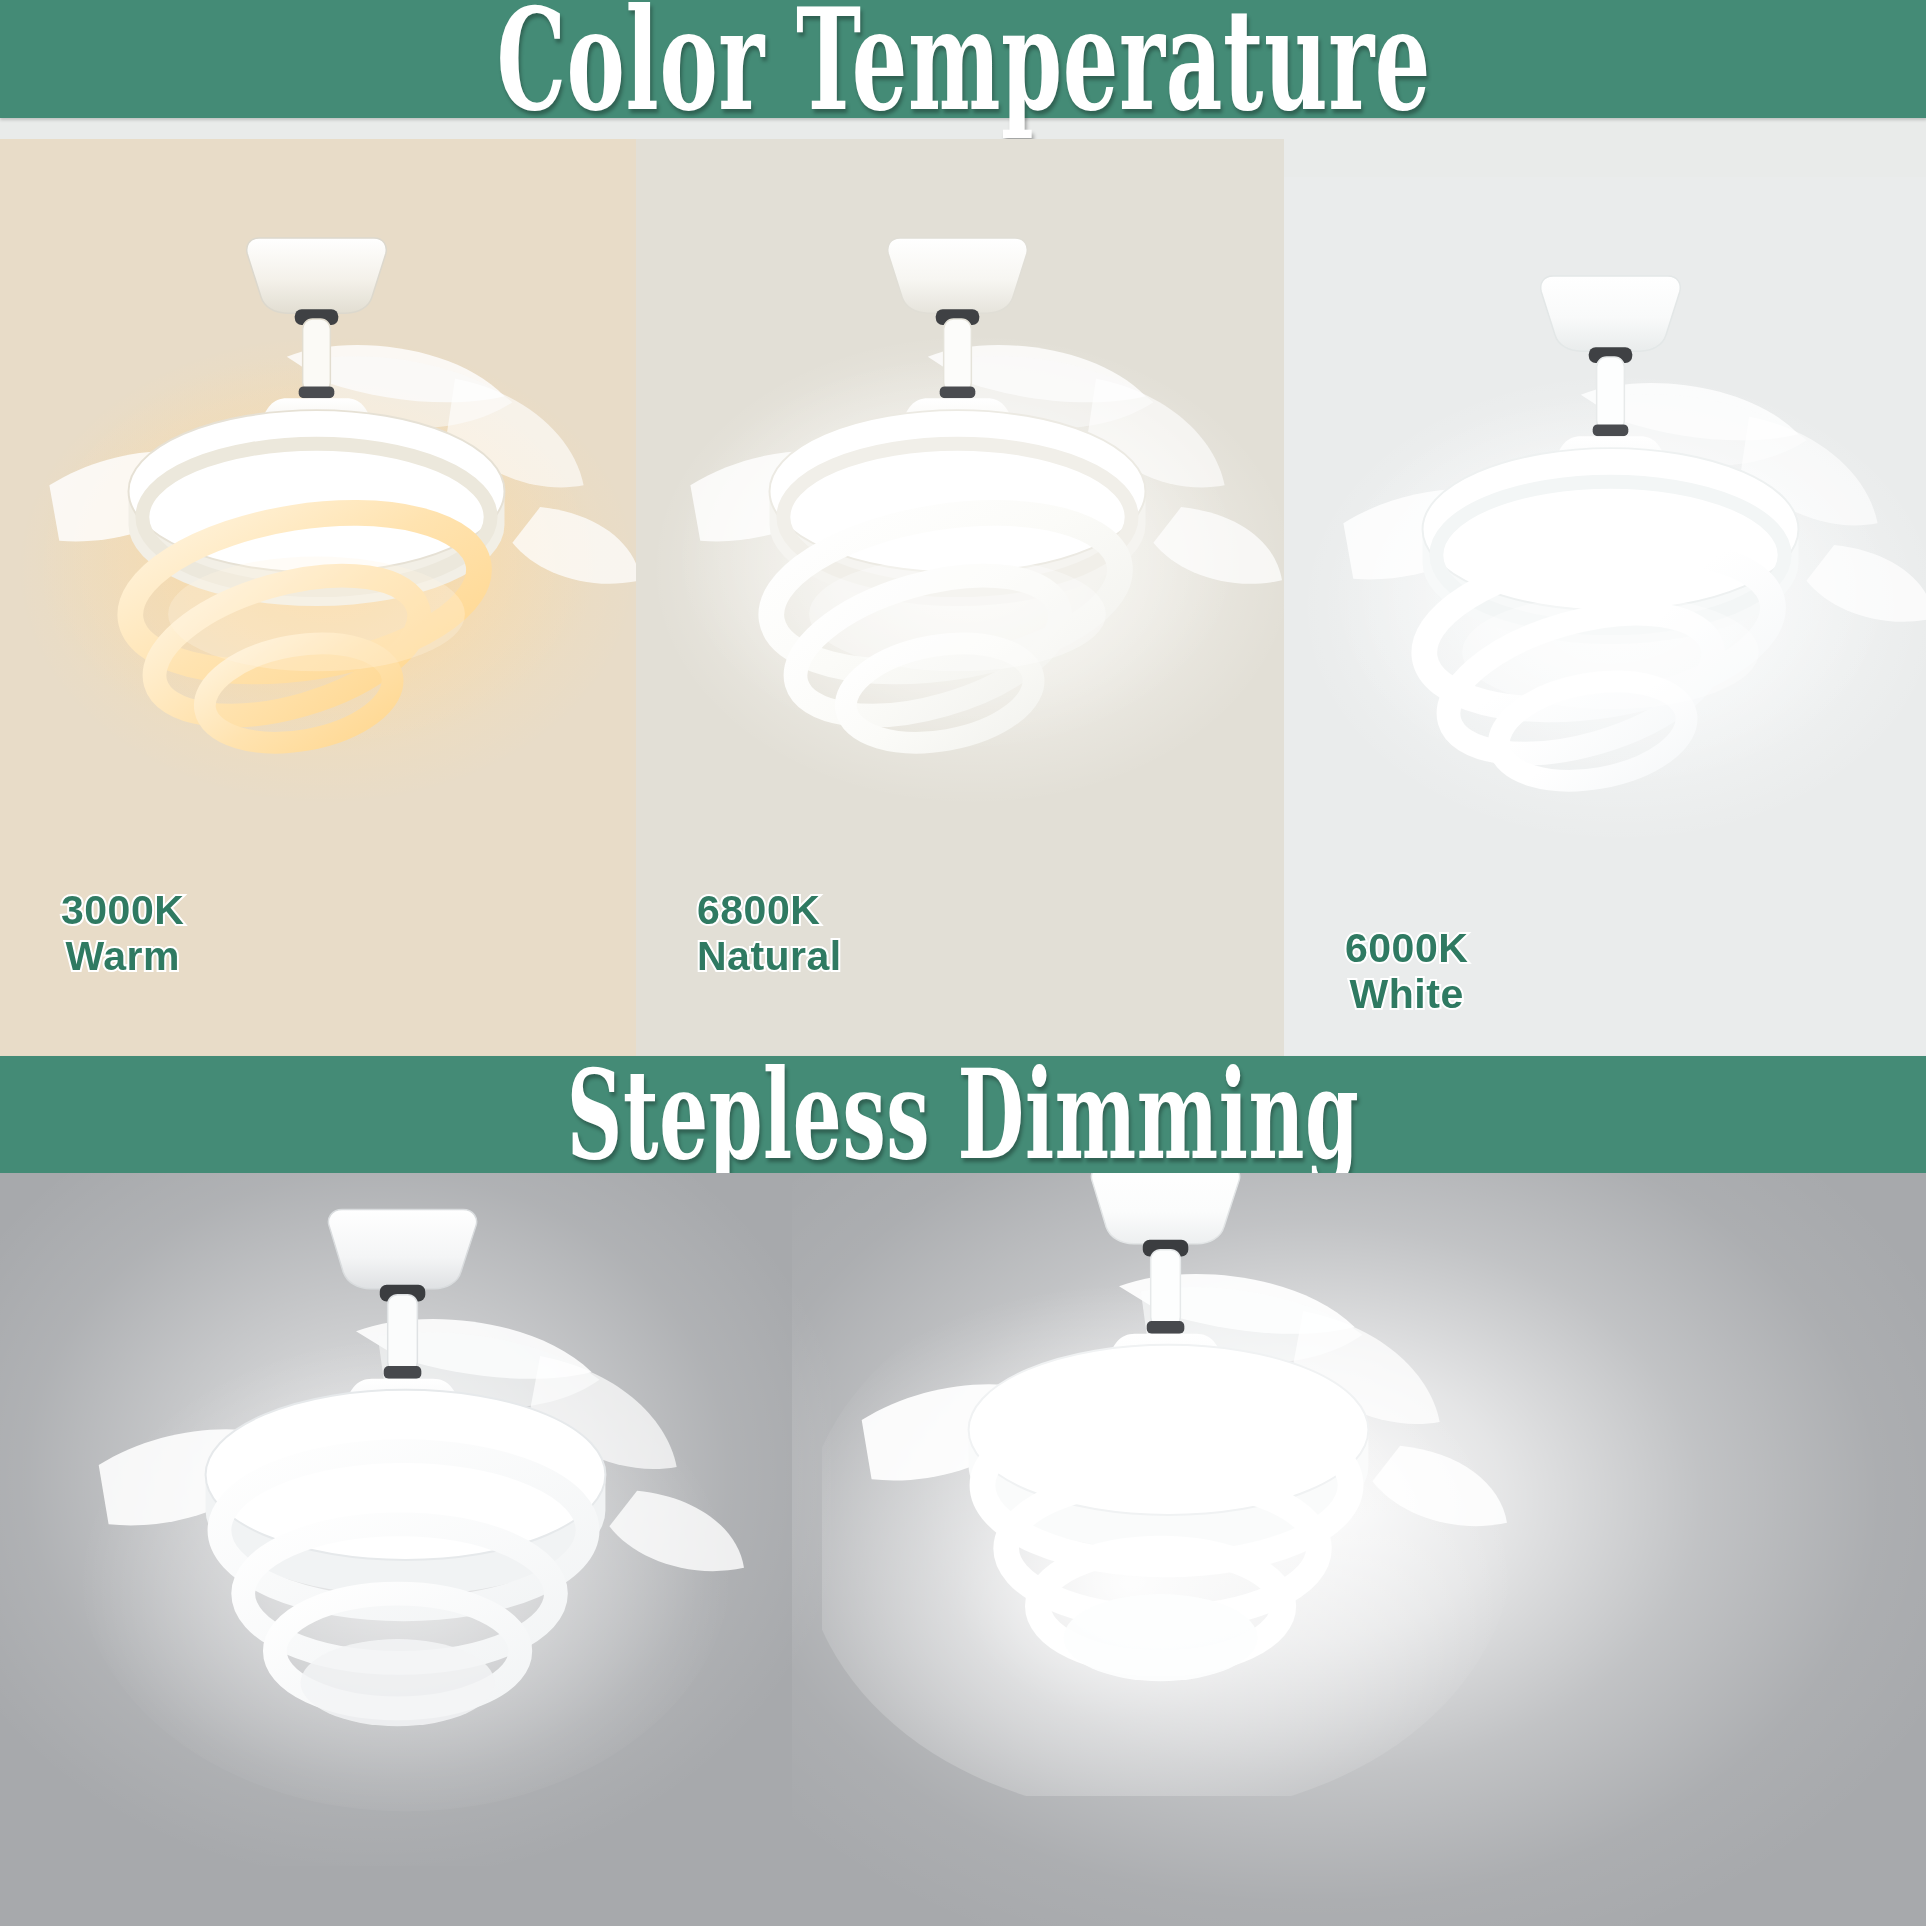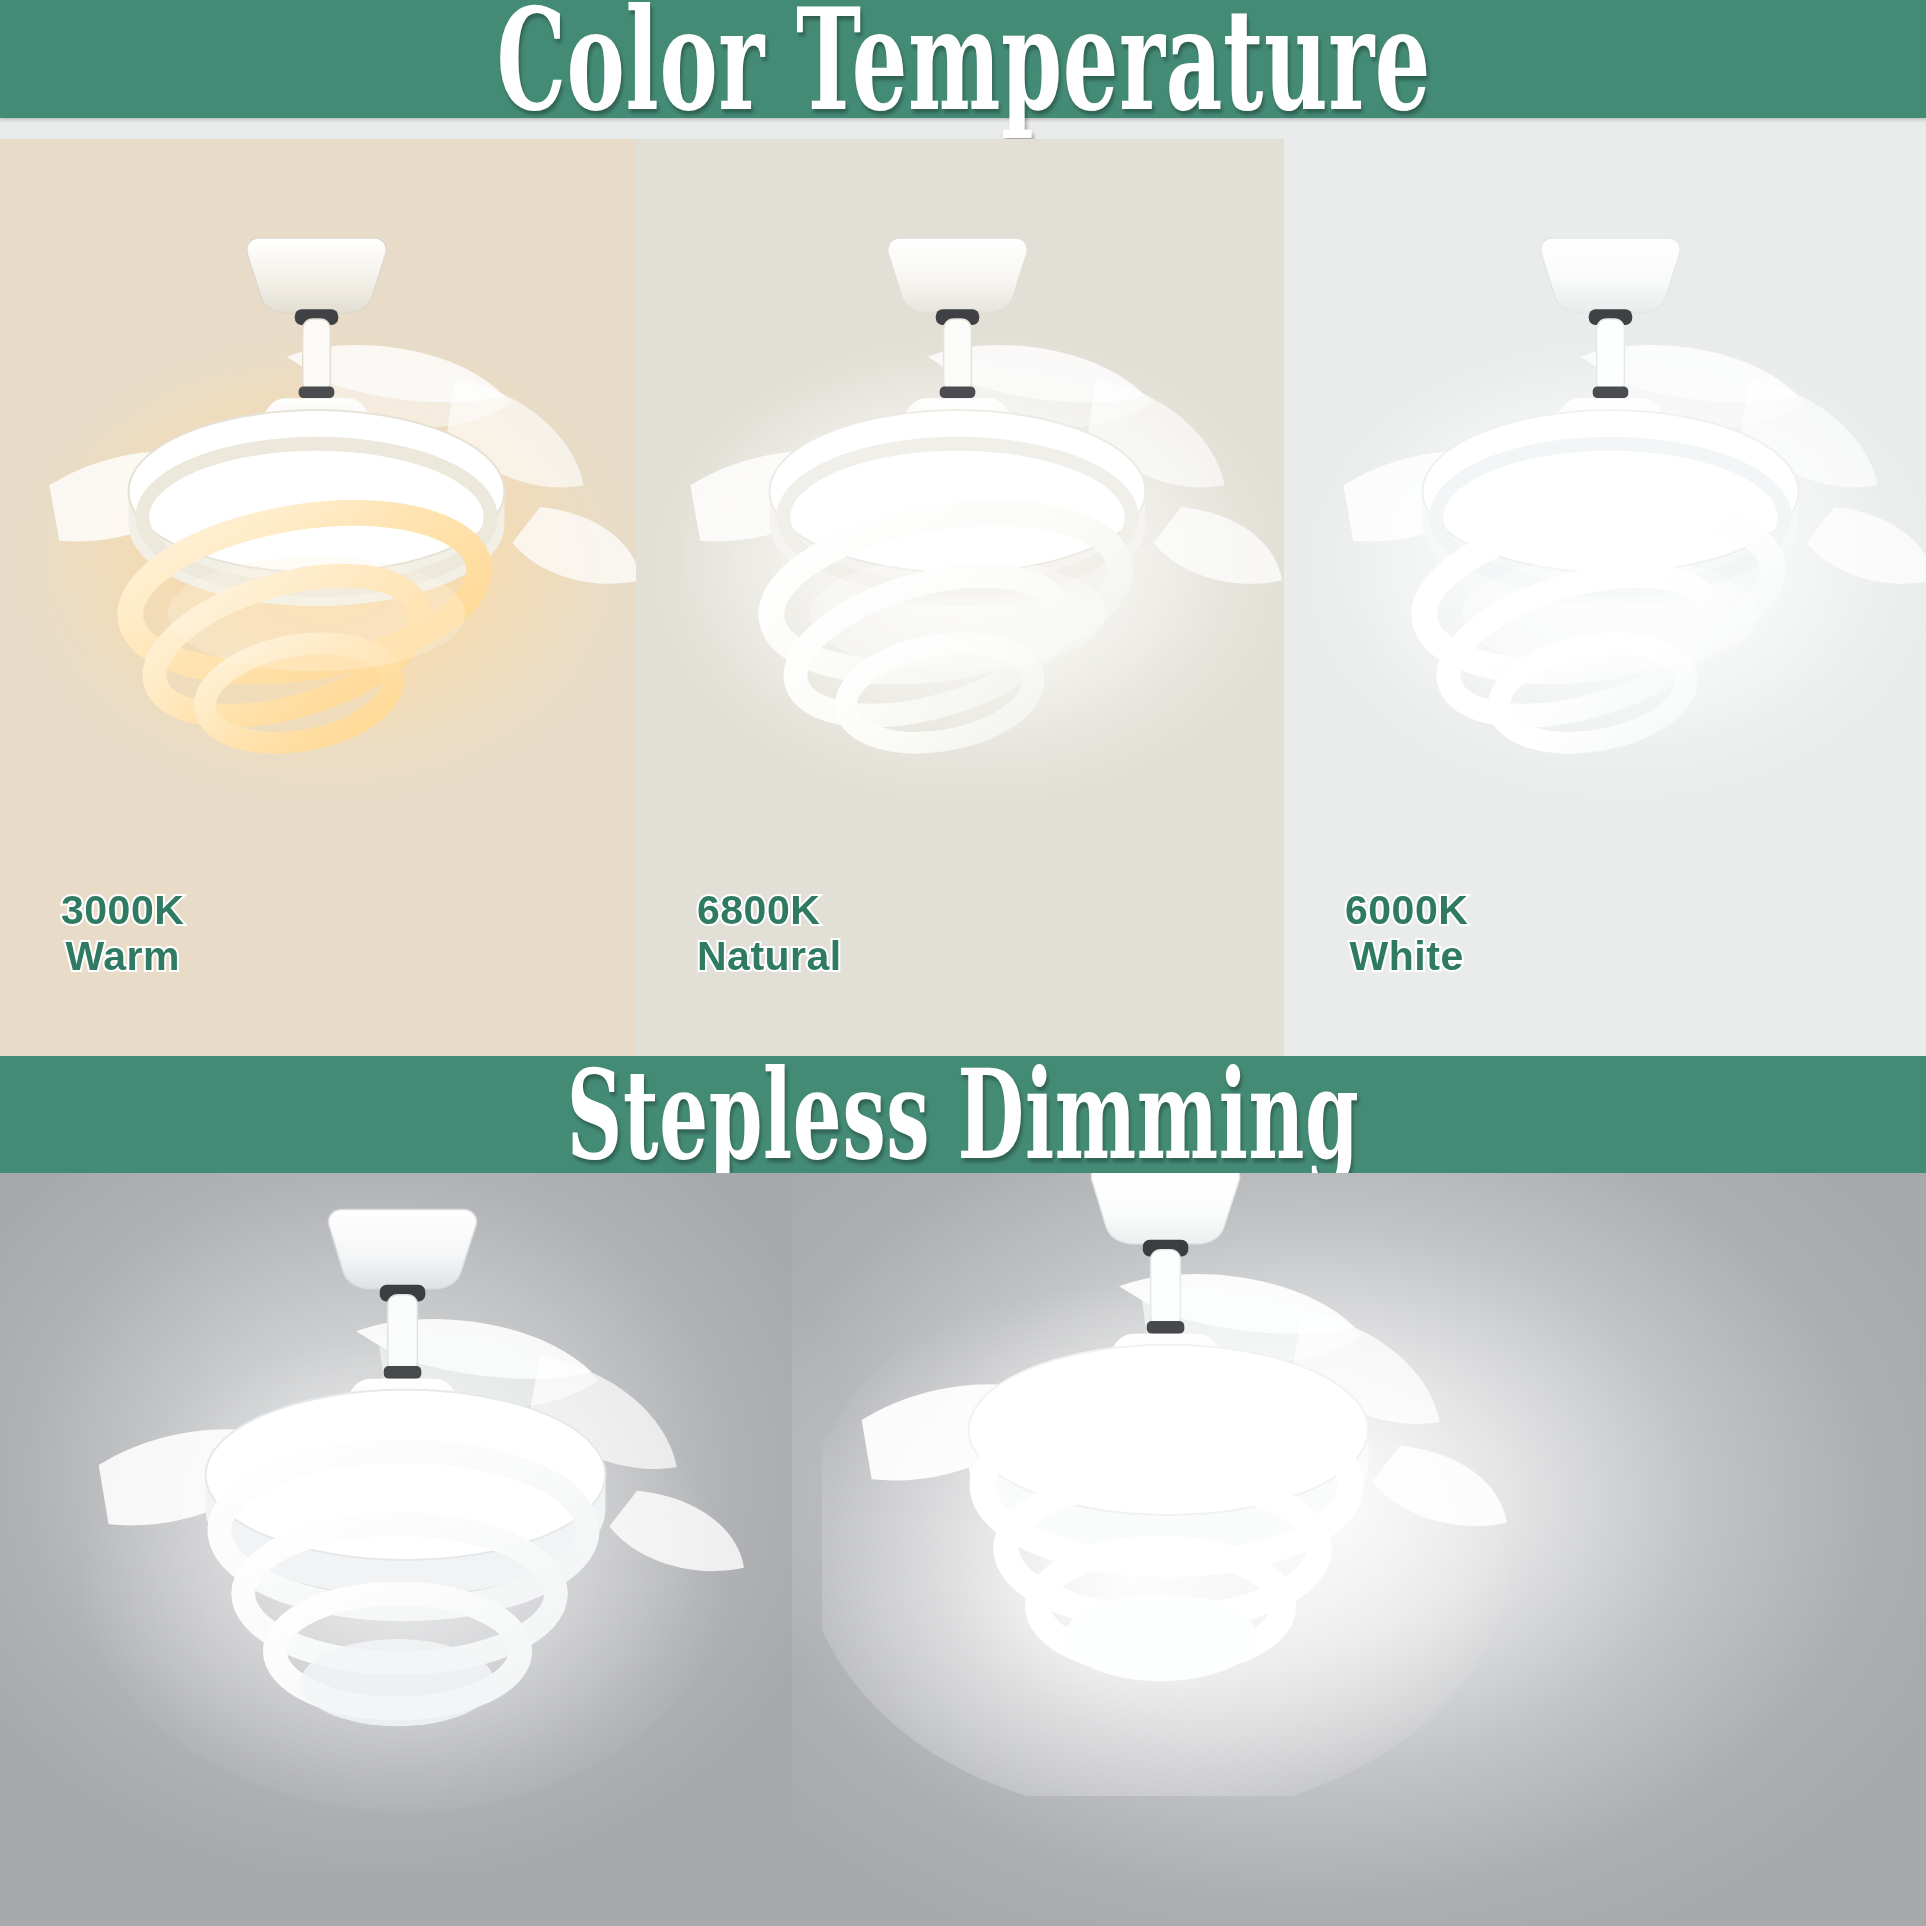--- a/index.html
+++ b/index.html
@@ -34,21 +34,21 @@
   #banner-dim .banner-title { font-size:124px; }
 
   
   #ct-section {
     position:absolute; top:139px; left:0; width:1927px; height:918px;
     display:flex;
   }
   .ct-panel { position:relative; height:100%; overflow:hidden; }
   #ct-panel-0 { width:636px; background:#e8dcc8; }
   #ct-panel-1 { width:648px; background:#e2dfd6; }
-  #ct-panel-2 { width:643px; background:#eaecec; }
+  #ct-panel-2 { width:643px; background:#eaecec;margin-top:38px; }
 
   .ct-label {
     position:absolute; left:61px; bottom:77px;
     z-index:6;
     font-size:41px; font-weight:700; line-height:1.12;
     letter-spacing:0.5px;
     color:#2f7a62;
     -webkit-text-stroke:4px #ffffff;
     paint-order:stroke fill;
     text-shadow:0 0 0 #fff;

